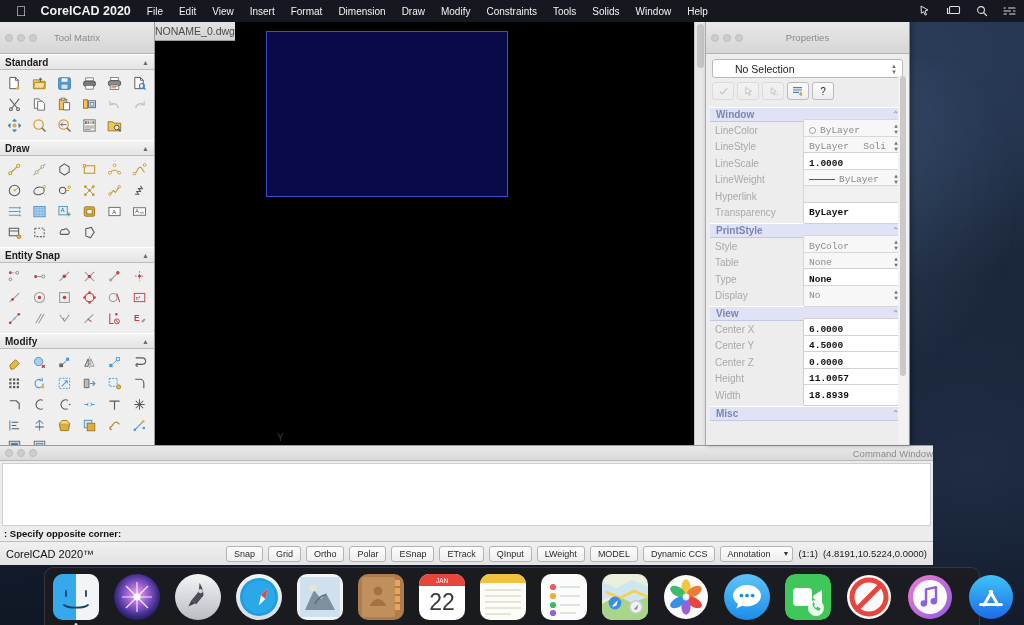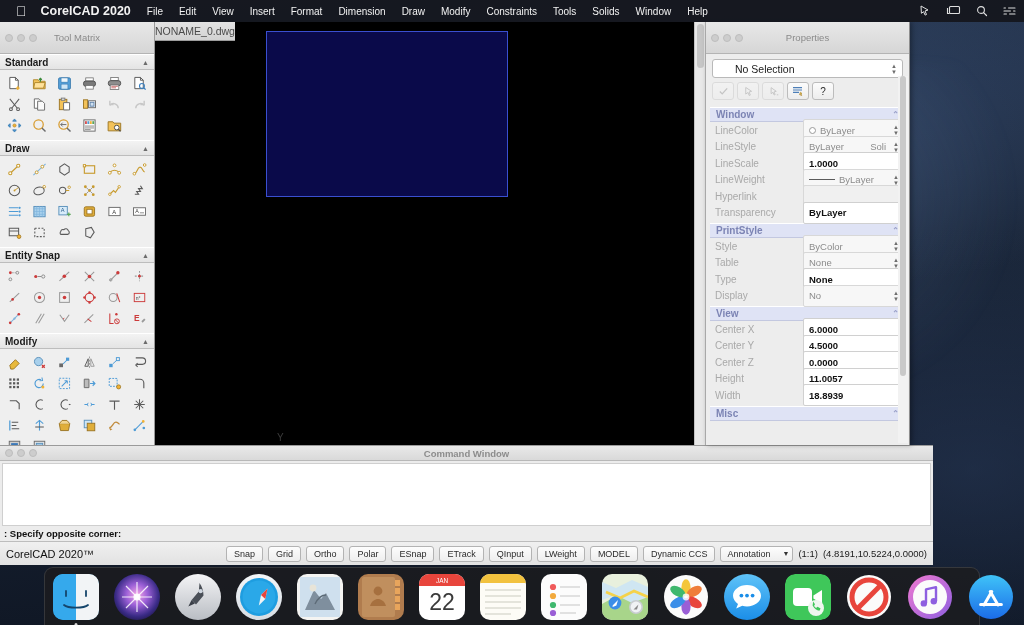--- a/index.html
+++ b/index.html
@@ -140,21 +140,21 @@
   }
   .pr-group-head .caret { font-size: 8px; color: #9aa0c8; }
   .pr-row {
     display: flex; align-items: center; height: 16.5px;
     padding: 0 5px 0 9px; gap: 4px;
   }
   .pr-row .k { width: 84px; font-size: 10px; color: #a9a9a9; white-space: nowrap; }
   .pr-row .v {
     flex: 1; height: 22px; background: #f7f7f7; border: 1px solid #d8d8d8;
     border-radius: 2px; display: flex; align-items: center;
-    padding: 0 1px 0 5px; font-size: 9.5px; color: #8b8b8b; overflow: hidden;
+    padding: 0 1px 0 5px; font-size: 9.5px; color: #8b8b8b; overflow: hidden; font-family: Liberation Mono, monospace;
   }
   .pr-row .v.editable { background: #fff; color: #111; font-weight: bold; border-color: #d0d0d0; }
   .pr-row .v.blank { background: #f0f0f0; }
   .pr-row .v .txt { flex: 1; white-space: nowrap; overflow: hidden; }
   .pr-row .v .txt2 { padding-right: 4px; }
   .swatch-circle {
     width: 7px; height: 7px; border: 1px solid #9a9a9a; border-radius: 50%;
     background: #fff; margin-right: 4px; flex: none;
   }
   .lw-line { width: 26px; height: 0; border-top: 1.5px solid #5a5a5a; margin-right: 4px; flex: none; }
@@ -172,21 +172,21 @@
     display: flex; flex-direction: column;
     border-top: 1px solid #9b9b9b;
   }
   #cmdwin .cw-title {
     height: 15px; min-height: 15px;
     background: linear-gradient(#e9e9e9, #d9d9d9);
     border-bottom: 1px solid #b8b8b8;
     display: flex; align-items: center; position: relative; padding-left: 5px;
   }
   #cmdwin .cw-title .tl-title {
-    position: absolute; left: 0; right: 0; text-align: center; font-size: 9.5px; color: #8c8c8c; font-weight: bold;
+    position: absolute; left: 0; right: 0; text-align: right; font-size: 9.5px; color: #8c8c8c;
   }
   #cmdhistory { flex: 1; background: #fff; border: 1px solid #cfcfcf; margin: 2px 2px 0; }
   #cmdprompt {
     height: 15px; min-height: 15px; background: #ececec;
     display: flex; align-items: center; padding: 0 4px;
     font-size: 9.5px; color: #101010; font-weight: bold;
   }
 
   
   #statusbar {

